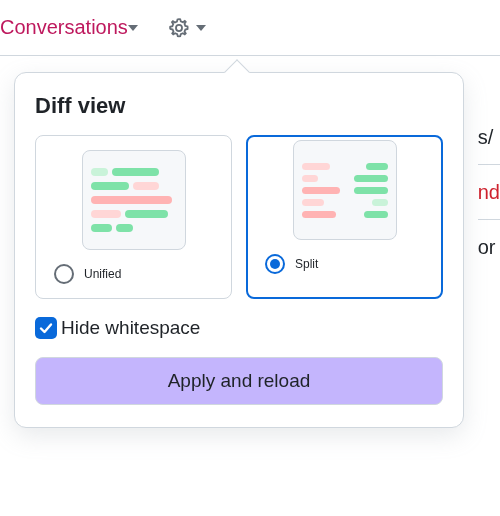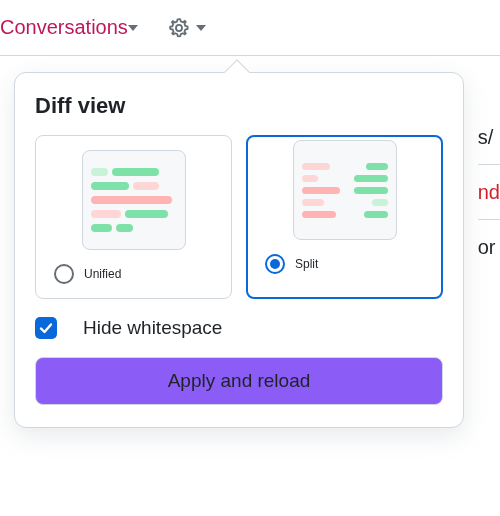--- a/index.html
+++ b/index.html
@@ -136,42 +136,42 @@
   .radio.checked::after {
     content:"";
     width: 10px; height: 10px;
     background: #0969da;
     border-radius: 50%;
   }
   .radio-label { font-size: 12px; font-weight: 500; }
   .checkbox-row {
     display: flex;
     align-items: center;
-    gap: 26px;
+    gap: 4px;
     margin-bottom: 18px;
     cursor: pointer;
   }
   .checkbox {
     width: 22px; height: 22px;
     background: #0969da;
     border-radius: 5px;
     display: flex;
     align-items: center;
     justify-content: center;
     flex-shrink: 0;
   }
   .check-svg { width: 14px; height: 14px; }
   .checkbox-label { font-size: 19px; font-weight: 500; }
   .apply-btn {
     width: 100%;
     padding: 12px 16px;
     text-align: center;
     border: 1px solid #d0d7de;
     border-radius: 8px;
-    background: #8b5cf6;
+    background: #c4b5fd;
     font-size: 19px;
     font-weight: 500;
     cursor: pointer;
     color: #1f2328;
   }
   .bg-lines {
     position: absolute;
     right: 0;
     top: 110px;
     font-size: 20px;

